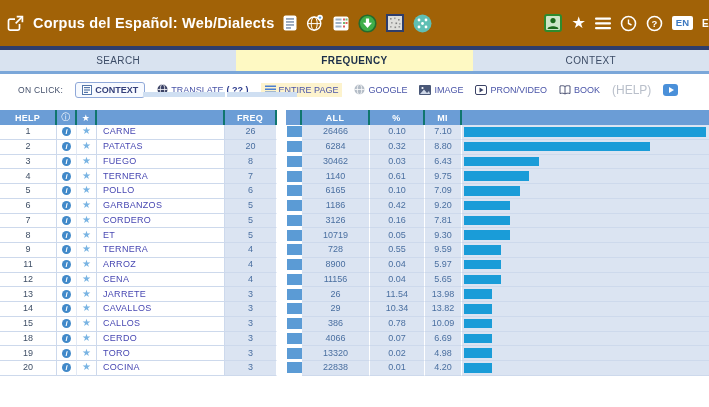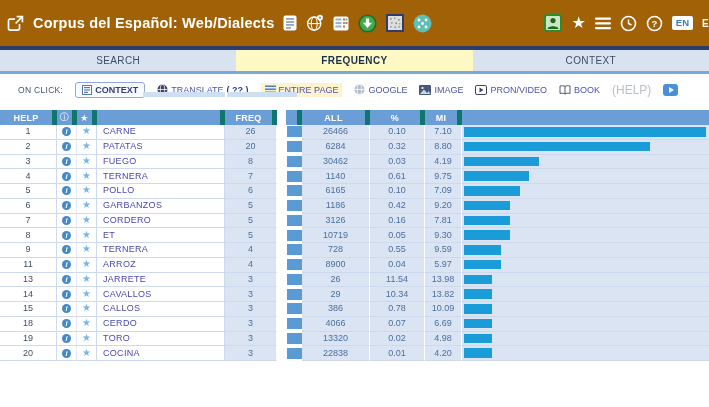--- a/index.html
+++ b/index.html
@@ -35,21 +35,21 @@
 
   
   .strip { position: absolute; top: 92px; height: 5px; background: #cfdff2; }
   .strip.s1 { left: 143px; width: 82px; }
   .strip.s2 { left: 227px; width: 70px; }
 
   
   .freq-table { width: 709px; table-layout: fixed; border-collapse: separate; border-spacing: 0; margin-top: 5px; font-size: 9px; }
   .freq-table thead tr { height: 15px; }
   .freq-table tbody tr { height: 14.75px; }
-  .freq-table th { background: #6b9dd6; color: #fff; font-size: 9px; font-weight: bold; border-right: 5px solid #0f766e; letter-spacing: .3px; }
+  .freq-table th { background: #6b9dd6; color: #fff; font-size: 9px; font-weight: bold; border-right: 2px solid #0f766e; letter-spacing: .3px; }
   .freq-table th.c-gap { background: #fff; border-right: none; }
   .freq-table th.c-bar { border-right: none; }
   .freq-table th .hdr-glyph { font-family: "DejaVu Sans", sans-serif; font-weight: normal; font-size: 9px; }
   .freq-table td { border-bottom: 1px solid #cdd9ec; text-align: center; color: #4a6fa0; overflow: hidden; white-space: nowrap; line-height: 13px; }
   td.c-rank { color: #3f4f66; background: #fff; border-right: 1px solid #cdd9ec; }
   td.c-info { background: #fff; border-right: 1px solid #e3eaf5; cursor: pointer; }
   td.c-star { background: #fff; border-right: 1px solid #cdd9ec; cursor: pointer; }
   td.c-word { text-align: left; padding-left: 6px; color: #4747b2; background: #fff; border-right: 1px solid #cdd9ec; letter-spacing: .3px; cursor: pointer; }
   td.c-freq { background: #dbe4f2; border-right: 1px solid #fff; cursor: pointer; }
   td.c-gap { background: #fff; border-bottom-color: #fff; }
@@ -320,21 +320,21 @@
           <td class="c-info"><span class="info-dot">i</span></td>
           <td class="c-star"><span class="star-glyph">★</span></td>
           <td class="c-word">FUEGO</td>
           <td class="c-freq">8</td>
           <td class="c-gap"></td>
           <td class="c-sq">
             <div class="sq"></div>
           </td>
           <td class="c-num">30462</td>
           <td class="c-num">0.03</td>
-          <td class="c-num">4.19</td>
+          <td class="c-num">6.43</td>
           <td class="c-bar">
             <div class="bar" style="width:30.8%"></div>
           </td>
         </tr>
         <tr>
           <td class="c-rank">4</td>
           <td class="c-info"><span class="info-dot">i</span></td>
           <td class="c-star"><span class="star-glyph">★</span></td>
           <td class="c-word">TERNERA</td>
           <td class="c-freq">7</td>
@@ -445,20 +445,37 @@
             <div class="sq"></div>
           </td>
           <td class="c-num">8900</td>
           <td class="c-num">0.04</td>
           <td class="c-num">5.97</td>
           <td class="c-bar">
             <div class="bar" style="width:15.4%"></div>
           </td>
         </tr>
         <tr>
+          <td class="c-rank">12</td>
+          <td class="c-info"><span class="info-dot">i</span></td>
+          <td class="c-star"><span class="star-glyph">★</span></td>
+          <td class="c-word">CENA</td>
+          <td class="c-freq">4</td>
+          <td class="c-gap"></td>
+          <td class="c-sq">
+            <div class="sq"></div>
+          </td>
+          <td class="c-num">11156</td>
+          <td class="c-num">0.04</td>
+          <td class="c-num">5.65</td>
+          <td class="c-bar">
+            <div class="bar" style="width:15.4%"></div>
+          </td>
+        </tr>
+        <tr>
           <td class="c-rank">13</td>
           <td class="c-info"><span class="info-dot">i</span></td>
           <td class="c-star"><span class="star-glyph">★</span></td>
           <td class="c-word">JARRETE</td>
           <td class="c-freq">3</td>
           <td class="c-gap"></td>
           <td class="c-sq">
             <div class="sq"></div>
           </td>
           <td class="c-num">26</td>

